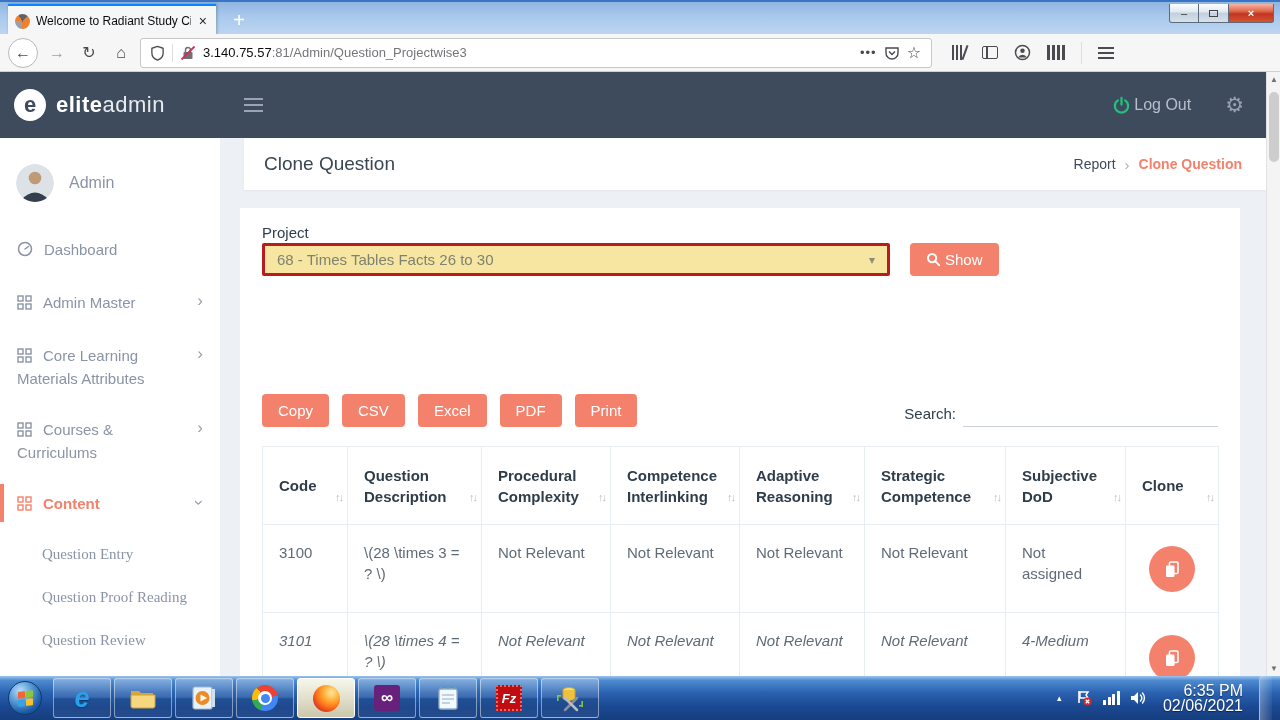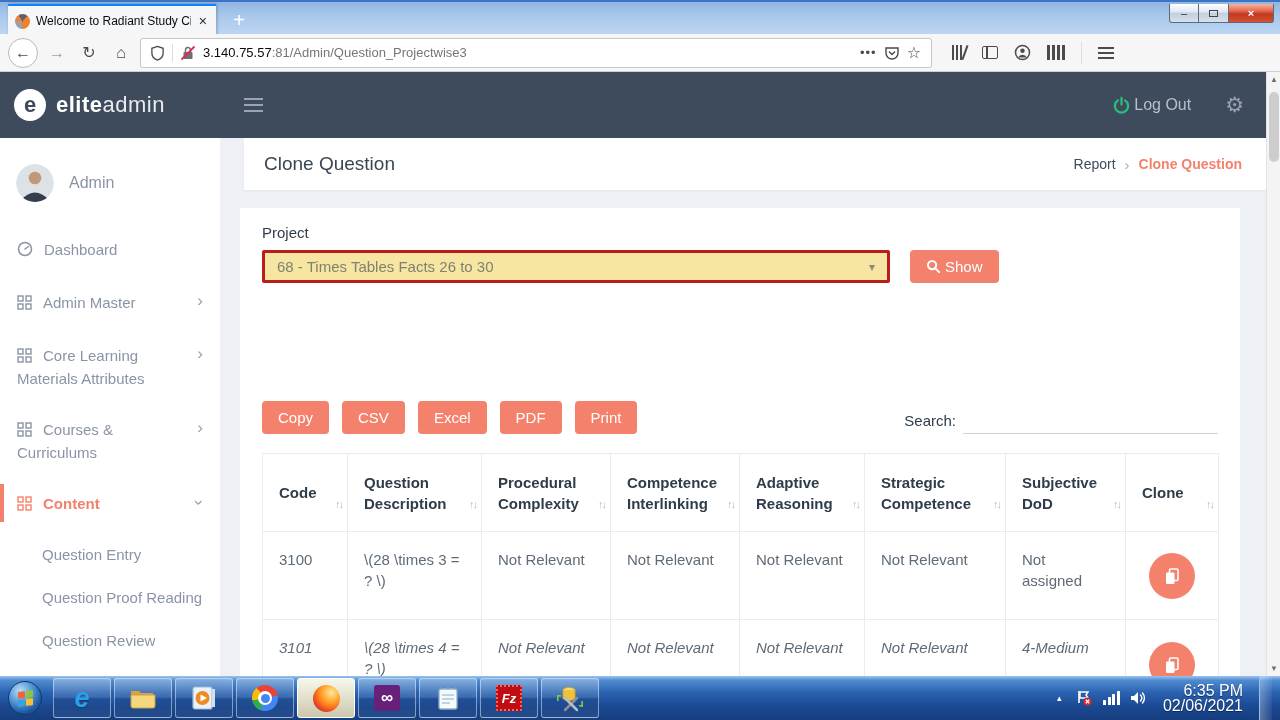--- a/index.html
+++ b/index.html
@@ -73,35 +73,35 @@
   .avatar { width:38px; height:38px; border-radius:50%; overflow:hidden; flex:0 0 38px; }
   .user-name { color:#8a94a6; font-size:16px; }
   .side-menu { margin-top:14px; }
   .side-item { position:relative; padding:15px 44px 15px 17px; font-size:15px; line-height:21px;
     color:#8a94a6; cursor:pointer; }
   .side-item .mi { display:inline-block; vertical-align:-2px; margin-right:11px; }
   .side-item .chev { position:absolute; right:17px; top:13px; font-size:17px; color:#97a1af; }
   .side-item.active { color:#f4816c; font-weight:bold; }
   .side-item.active::before { content:""; position:absolute; left:0; top:6px; width:4px; height:38px; background:#f4816c; }
   .side-item.active .chev { transform:rotate(90deg); top:14px; color:#97a1af; font-weight:normal; }
-  .side-sub { padding:2px 0 0 42px; }
+  .side-sub { padding:2px 0 0 42px;font-family:Liberation Serif, serif; }
   .side-sub .sub-item { padding:11px 16px 11px 0; font-size:15px; line-height:21px; color:#8a94a6; cursor:pointer; }
 
   
   .main { position:absolute; left:220px; top:138px; width:1046px; height:538px; background:#edf1f5; overflow:hidden;padding-left:24px; }
   .page-head { height:52px; background:#fff; display:flex; align-items:center; justify-content:space-between;
     padding:0 24px 0 20px; box-shadow:0 1px 2px rgba(62,75,92,.06); }
   .page-title { font-size:19px; color:#3a4752; font-weight:500; }
   .breadcrumb { display:flex; align-items:center; gap:9px; font-size:14px; }
   .bc-parent { color:#3e4b5c; }
   .bc-sep { color:#a7b0bb; font-size:15px; }
   .bc-current { color:#f4816c; font-weight:bold; }
 
   .card { position:absolute; left:20px; top:70px; width:1000px; height:468px; background:#fff; padding:16px 22px; overflow:hidden; }
-  .proj-label { font-size:15px; color:#2f3d4a; margin-bottom:9px; }
+  .proj-label { font-size:15px; color:#2f3d4a; margin-bottom:2px; }
   .filter-row { display:flex; align-items:center; gap:20px; }
   .select-box { width:628px; height:33px; background:#f7e6a2; border:3px solid #b91c1c; border-radius:2px;
     display:flex; align-items:center; padding:0 12px; font-size:15px; color:#7e8270; cursor:pointer; }
   .select-box .caret { margin-left:auto; color:#8d8d7c; font-size:12px; }
   .btn { background:#f4816c; color:#fff; border:none; border-radius:4px; font-size:15px; height:33px;
     padding:0 16px; cursor:pointer; font-family:inherit; display:inline-flex; align-items:center; gap:4px; }
   .export-row { position:relative; margin-top:118px; display:flex; gap:13px; }
   .search-group { position:absolute; right:0; top:0; display:flex; align-items:flex-end; gap:7px; height:33px; }
   .search-label { font-size:15px; color:#2f3d4a; padding-bottom:5px; }
   .search-input { width:255px; border:none; border-bottom:1px solid #ccd2d8; height:26px; outline:none;

